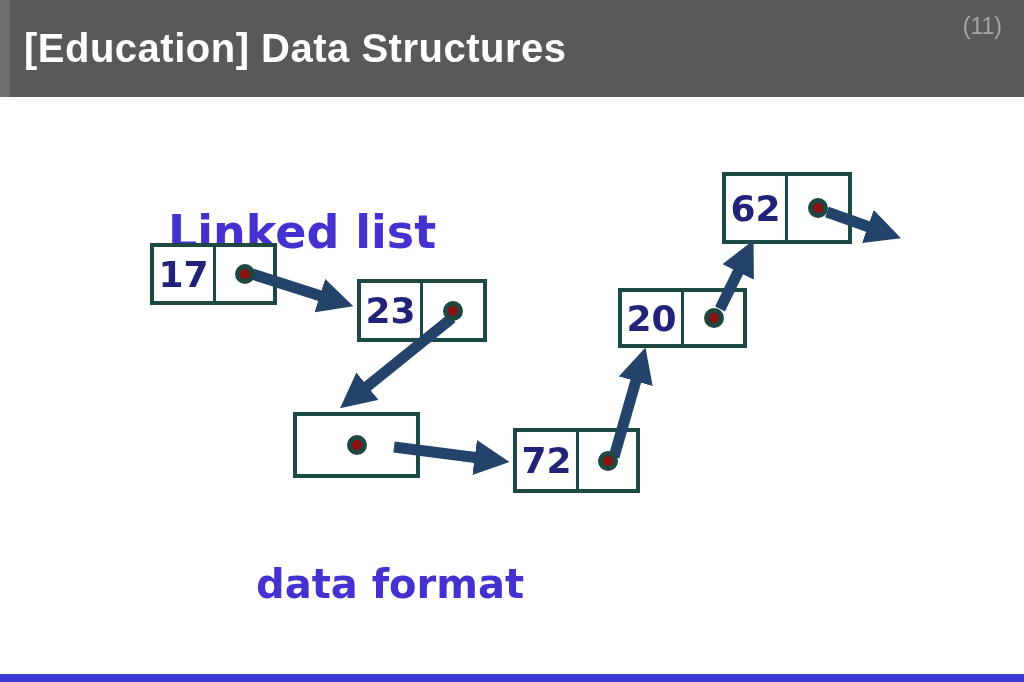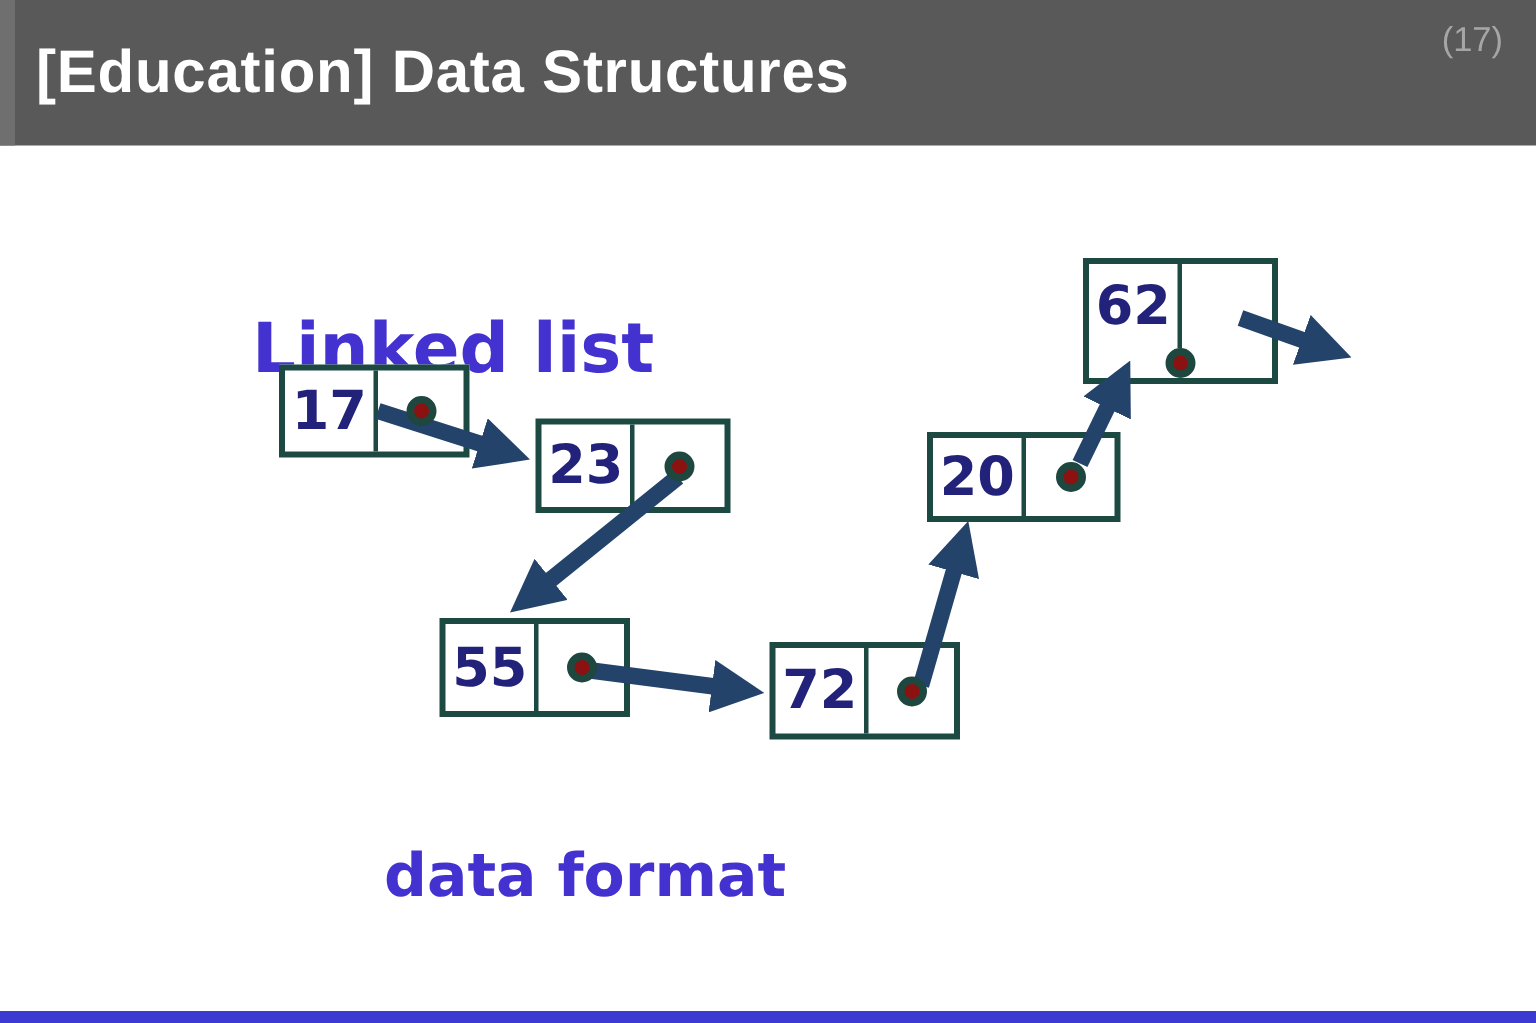--- a/index.html
+++ b/index.html
@@ -59,75 +59,74 @@
     position:absolute; left:0; bottom:0; width:1024px; height:8px;
     background:#3b3bd3;
   }
 </style>
 </head>
 <body>
 
 <div class="header">
   <div class="header-accent"></div>
   <div class="header-title">[Education] Data Structures</div>
-  <div class="page-number">(17)</div>
+  <div class="page-number">(11)</div>
 </div>
 
 <div class="label label-linked">Linked list</div>
 <div class="label label-format">data format</div>
 
 <svg class="arrows" width="1024" height="682" viewBox="0 0 1024 682">
   <defs>
     <marker id="ah" viewBox="0 0 4 4" markerWidth="3.2" markerHeight="3.2" refX="0.5" refY="2" orient="auto">
       <path d="M0,0 L4,2 L0,4 Z" fill="#24436b"></path>
     </marker>
   </defs>
   <line x1="252" y1="274" x2="324" y2="297" stroke="#24436b" stroke-width="11" marker-end="url(#ah)"></line>
   <line x1="452" y1="318" x2="364" y2="389" stroke="#24436b" stroke-width="11" marker-end="url(#ah)"></line>
   <line x1="394" y1="447" x2="479" y2="458" stroke="#24436b" stroke-width="11" marker-end="url(#ah)"></line>
   <line x1="614" y1="457" x2="637" y2="377" stroke="#24436b" stroke-width="11" marker-end="url(#ah)"></line>
   <line x1="720" y1="309" x2="740" y2="268" stroke="#24436b" stroke-width="11" marker-end="url(#ah)"></line>
   <line x1="827" y1="212" x2="872" y2="228" stroke="#24436b" stroke-width="11" marker-end="url(#ah)"></line>
 </svg>
 
-<div class="node" style="left:150px; top:243px; width:127px; height:62px;margin-left:36px;">
+<div class="node" style="left:150px; top:243px; width:127px; height:62px;">
   <div class="cell cell-value">17</div>
   <div class="cell cell-pointer">
     <span class="dot"></span>
   </div>
 </div>
 
 <div class="node" style="left:357px; top:279px; width:130px; height:63px;">
   <div class="cell cell-value">23</div>
   <div class="cell cell-pointer">
     <span class="dot"></span>
   </div>
 </div>
 
 <div class="node" style="left:293px; top:412px; width:127px; height:66px;">
-  <div class="cell cell-value">55</div>
   <div class="cell cell-pointer">
     <span class="dot"></span>
   </div>
 </div>
 
 <div class="node" style="left:513px; top:428px; width:127px; height:65px;">
   <div class="cell cell-value">72</div>
   <div class="cell cell-pointer">
     <span class="dot"></span>
   </div>
 </div>
 
 <div class="node" style="left:618px; top:288px; width:129px; height:60px;">
   <div class="cell cell-value">20</div>
   <div class="cell cell-pointer">
     <span class="dot"></span>
   </div>
 </div>
 
-<div class="node" style="left:722px; top:172px; width:130px; height:84px;flex-direction:column;">
+<div class="node" style="left:722px; top:172px; width:130px; height:72px;">
   <div class="cell cell-value">62</div>
   <div class="cell cell-pointer">
     <span class="dot"></span>
   </div>
 </div>
 
 <div class="footer-bar"></div>
 
 </body></html>

